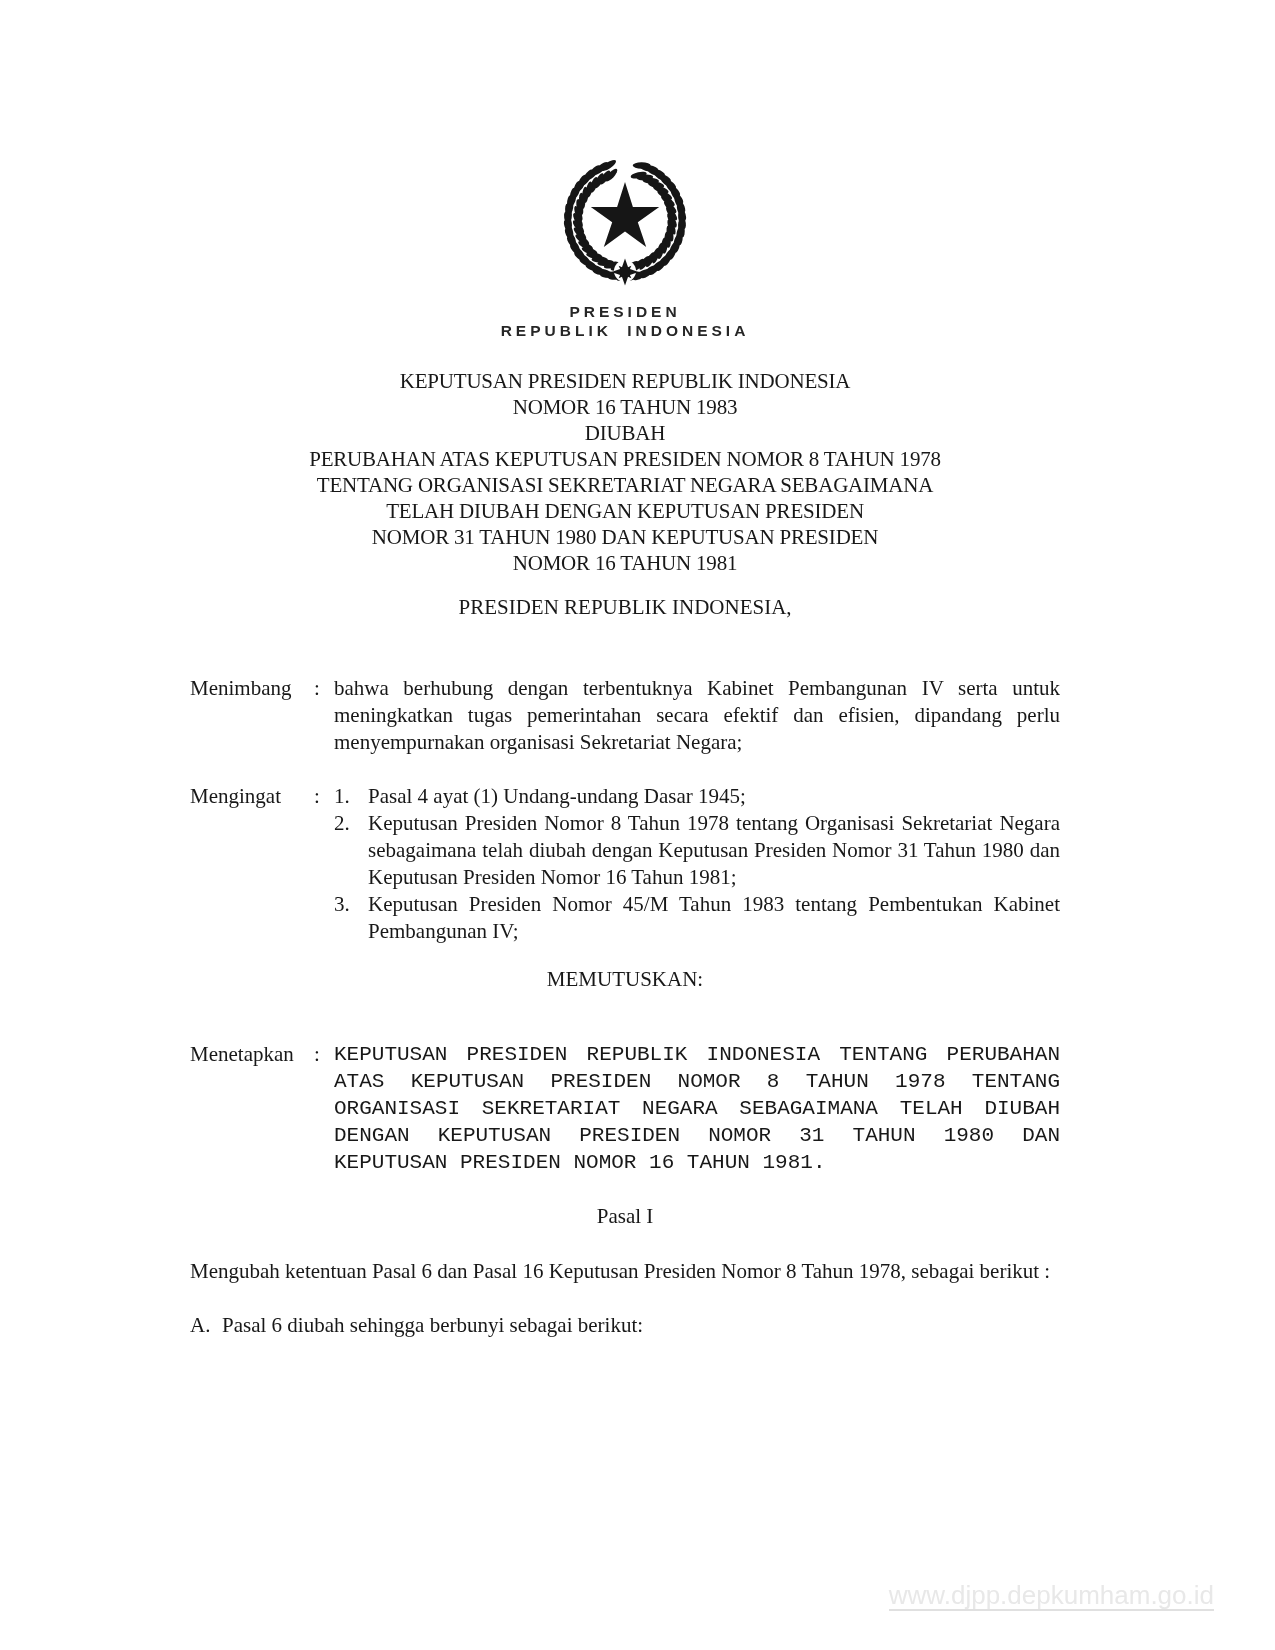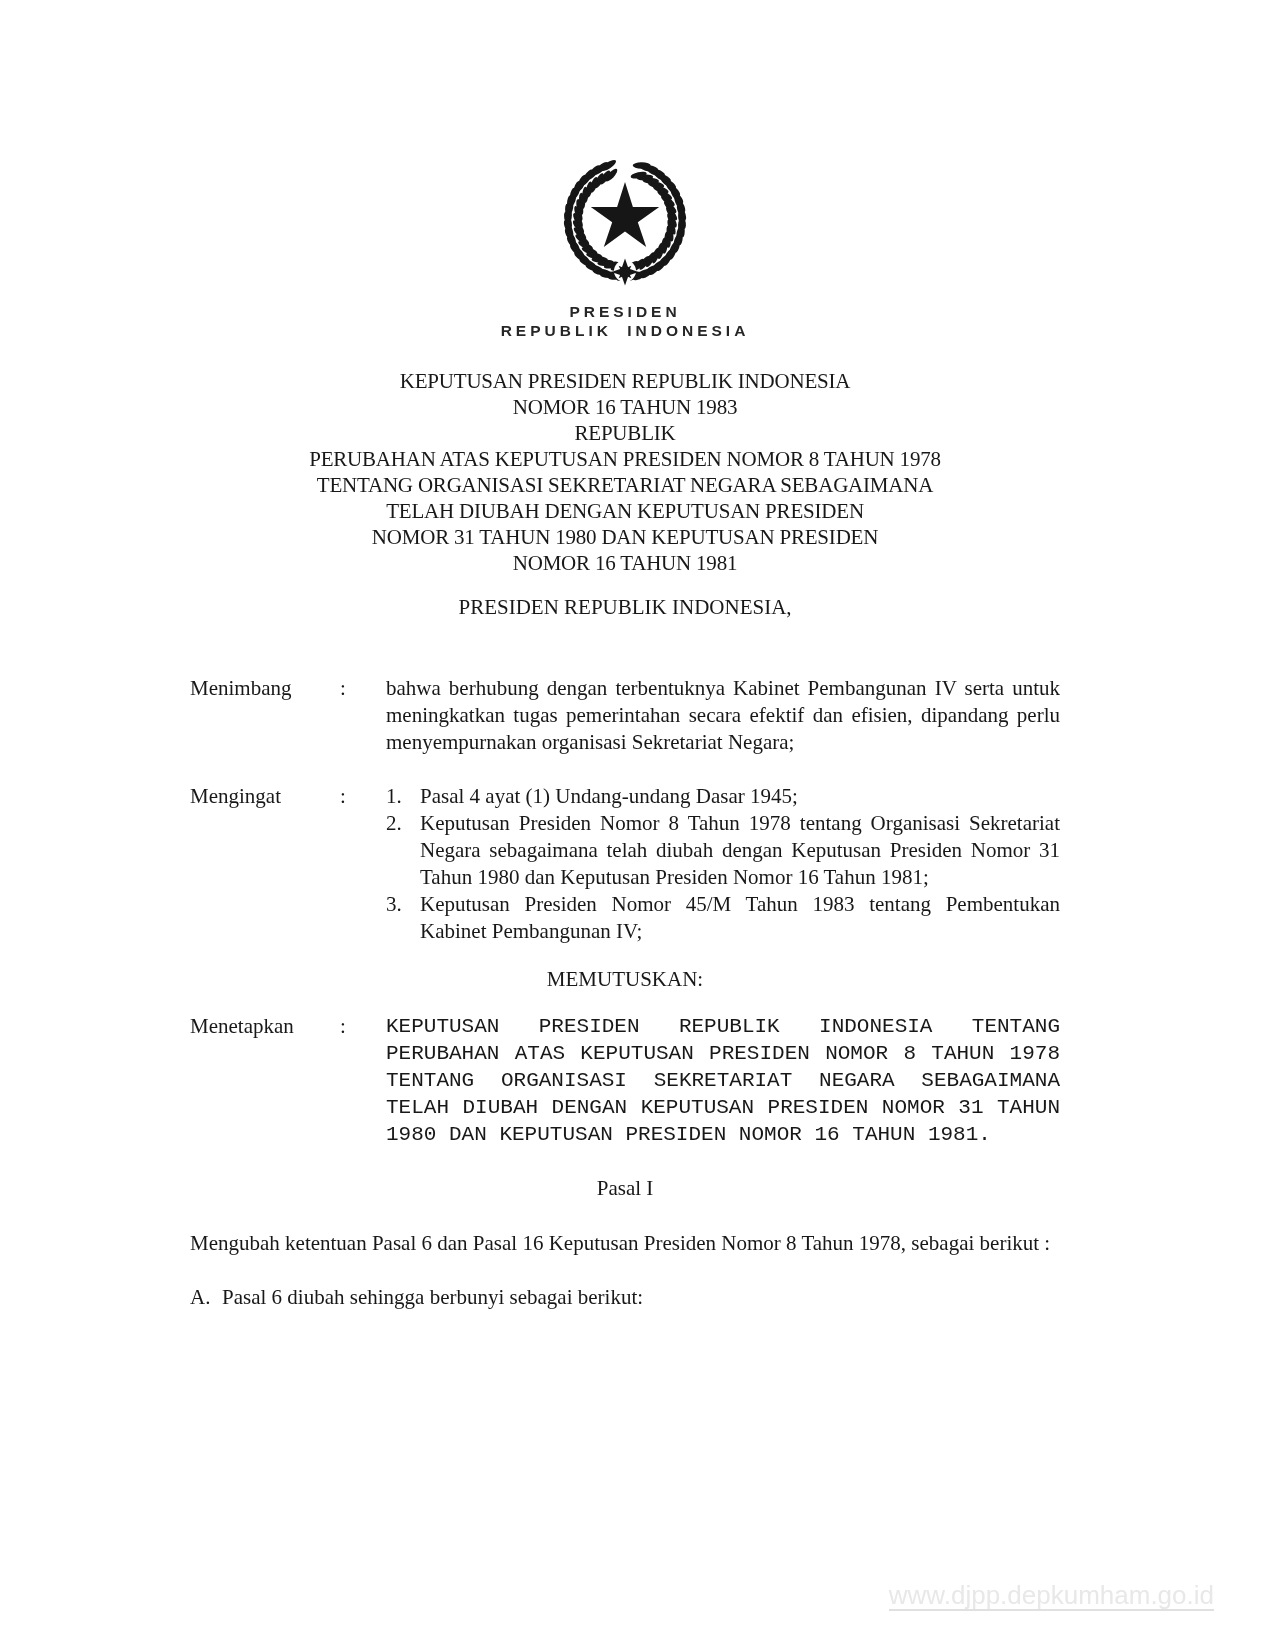--- a/index.html
+++ b/index.html
@@ -25,24 +25,24 @@
     letter-spacing:4px;color:#262626;
   }
   .letterhead-label .wordspaced{word-spacing:7px;}
   
   .doc-title{margin-top:28px;text-align:center;font-size:21px;line-height:26px;letter-spacing:-0.2px;}
   .centered-line{text-align:center;font-size:21px;line-height:27px;}
   .salutation{margin-top:18px;}
   .memutuskan{margin-top:21px;}
   .pasal-heading{margin-top:27px;}
   
-  .clause{display:flex;font-size:21px;line-height:27px;gap:26px;}
+  .clause{display:flex;font-size:21px;line-height:27px;}
   .clause-menimbang{margin-top:54px;}
   .clause-mengingat{margin-top:27px;}
-  .clause-menetapkan{margin-top:20px;justify-content:flex-end;}
+  .clause-menetapkan{margin-top:48px;justify-content:flex-end;}
   .clause-label{width:124px;flex:0 0 124px;}
   .clause-colon{width:20px;flex:0 0 20px;}
   .clause-body{flex:1;text-align:justify;}
   .clause-body.uppercase{text-transform:none;font-family:Liberation Mono, monospace;}
   
   .num-item{display:flex;}
   .num-item .num{width:34px;flex:0 0 34px;}
   .num-item .txt{flex:1;text-align:justify;}
   
   .intro-para{margin-top:28px;font-size:21px;line-height:27px;text-align:justify;}
@@ -154,21 +154,21 @@
       </svg>
       <div class="letterhead-label">
         <div>PRESIDEN</div>
         <div class="wordspaced">REPUBLIK INDONESIA</div>
       </div>
     </div>
 
     <div class="doc-title">
       <div>KEPUTUSAN PRESIDEN REPUBLIK INDONESIA</div>
       <div>NOMOR 16 TAHUN 1983</div>
-      <div>REPUBLIK</div>
+      <div>DIUBAH</div>
       <div>PERUBAHAN ATAS KEPUTUSAN PRESIDEN NOMOR 8 TAHUN 1978</div>
       <div>TENTANG ORGANISASI SEKRETARIAT NEGARA SEBAGAIMANA</div>
       <div>TELAH DIUBAH DENGAN KEPUTUSAN PRESIDEN</div>
       <div>NOMOR 31 TAHUN 1980 DAN KEPUTUSAN PRESIDEN</div>
       <div>NOMOR 16 TAHUN 1981</div>
     </div>
 
     <div class="centered-line salutation">PRESIDEN REPUBLIK INDONESIA,</div>
 
     <div class="clause clause-menimbang">

